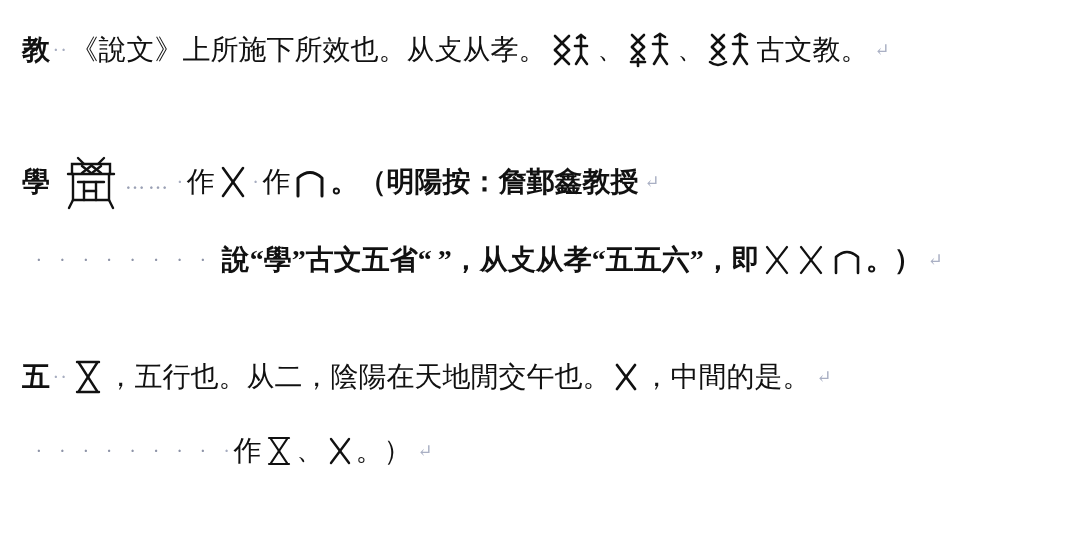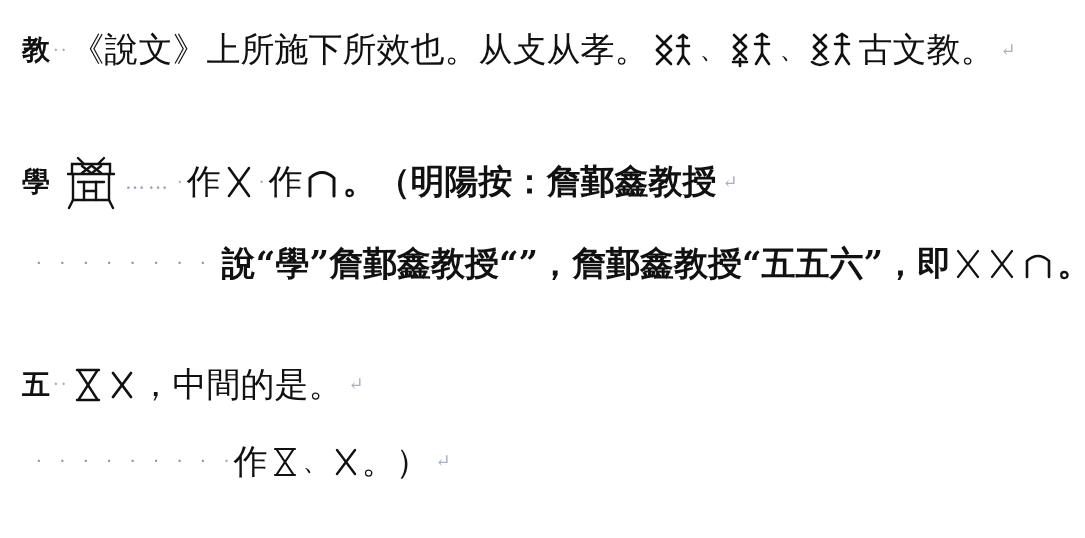--- a/index.html
+++ b/index.html
@@ -34,23 +34,23 @@
   .para.p-xue2 { margin-top: 34px; padding-left: 10px; }
   .para.p-wu   { margin-top: 82px; }
   .para.p-wu2  { margin-top: 38px; padding-left: 10px; }
 
   .head-char {
     font-size: 28px;
     font-weight: bold;
     letter-spacing: 1px;
   }
   .txt {
-    font-size: 34px;
-  }
-  .txt.bold { font-weight: bold; }
+    font-size: 28px;
+  }
+  .txt.bold { font-weight: bold; font-family: Liberation Serif, serif; }
   .small-gap { display: inline-block; width: 10px; }
   .dots {
     color: #9aa0b4;
     font-size: 20px;
     letter-spacing: 3px;
     padding: 0 4px;
   }
   .dots.lead {
     color: #8e94a8;
     letter-spacing: 6px;
@@ -199,23 +199,23 @@
         </g>
       </svg>
     </span>
 
     <span class="txt bold">。（明陽按：詹鄞鑫教授</span>
     <span class="tail-mark">↵</span>
   </div>
 
   <div class="para p-xue2">
     <span class="dots lead">· · · · · · · ·</span>
-    <span class="txt bold">說“學”詹鄞鑫教授“</span>
+    <span class="txt bold">說“學”古文五省“</span>
     <span class="empty-quote"></span>
-    <span class="txt bold">”，詹鄞鑫教授“五五六”</span>
+    <span class="txt bold">”，从攴从孝“五五六”</span>
     <span class="txt bold">，即</span>
 
     <span class="glyph">
       <svg width="28" height="32" viewBox="0 0 28 32">
         <g stroke="#111" stroke-width="2.2" fill="none" stroke-linecap="round">
           <line x1="4" y1="3" x2="24" y2="29"></line>
           <line x1="24" y1="3" x2="4" y2="29"></line>
         </g>
       </svg>
     </span>
@@ -247,20 +247,21 @@
       <svg width="30" height="38" viewBox="0 0 30 38">
         <g stroke="#111" stroke-width="2.4" fill="none" stroke-linecap="round">
           <line x1="4" y1="4" x2="26" y2="4"></line>
           <line x1="4" y1="34" x2="26" y2="34"></line>
           <line x1="6" y1="5" x2="24" y2="33"></line>
           <line x1="24" y1="5" x2="6" y2="33"></line>
         </g>
       </svg>
     </span>
 
+    <span class="txt">，五行也。从二，陰陽在天地閒交午也。</span>
 
     <span class="glyph">
       <svg width="26" height="30" viewBox="0 0 26 30">
         <g stroke="#111" stroke-width="2.8" fill="none" stroke-linecap="round">
           <line x1="4" y1="3" x2="22" y2="27"></line>
           <line x1="22" y1="3" x2="4" y2="27"></line>
         </g>
       </svg>
     </span>
 

